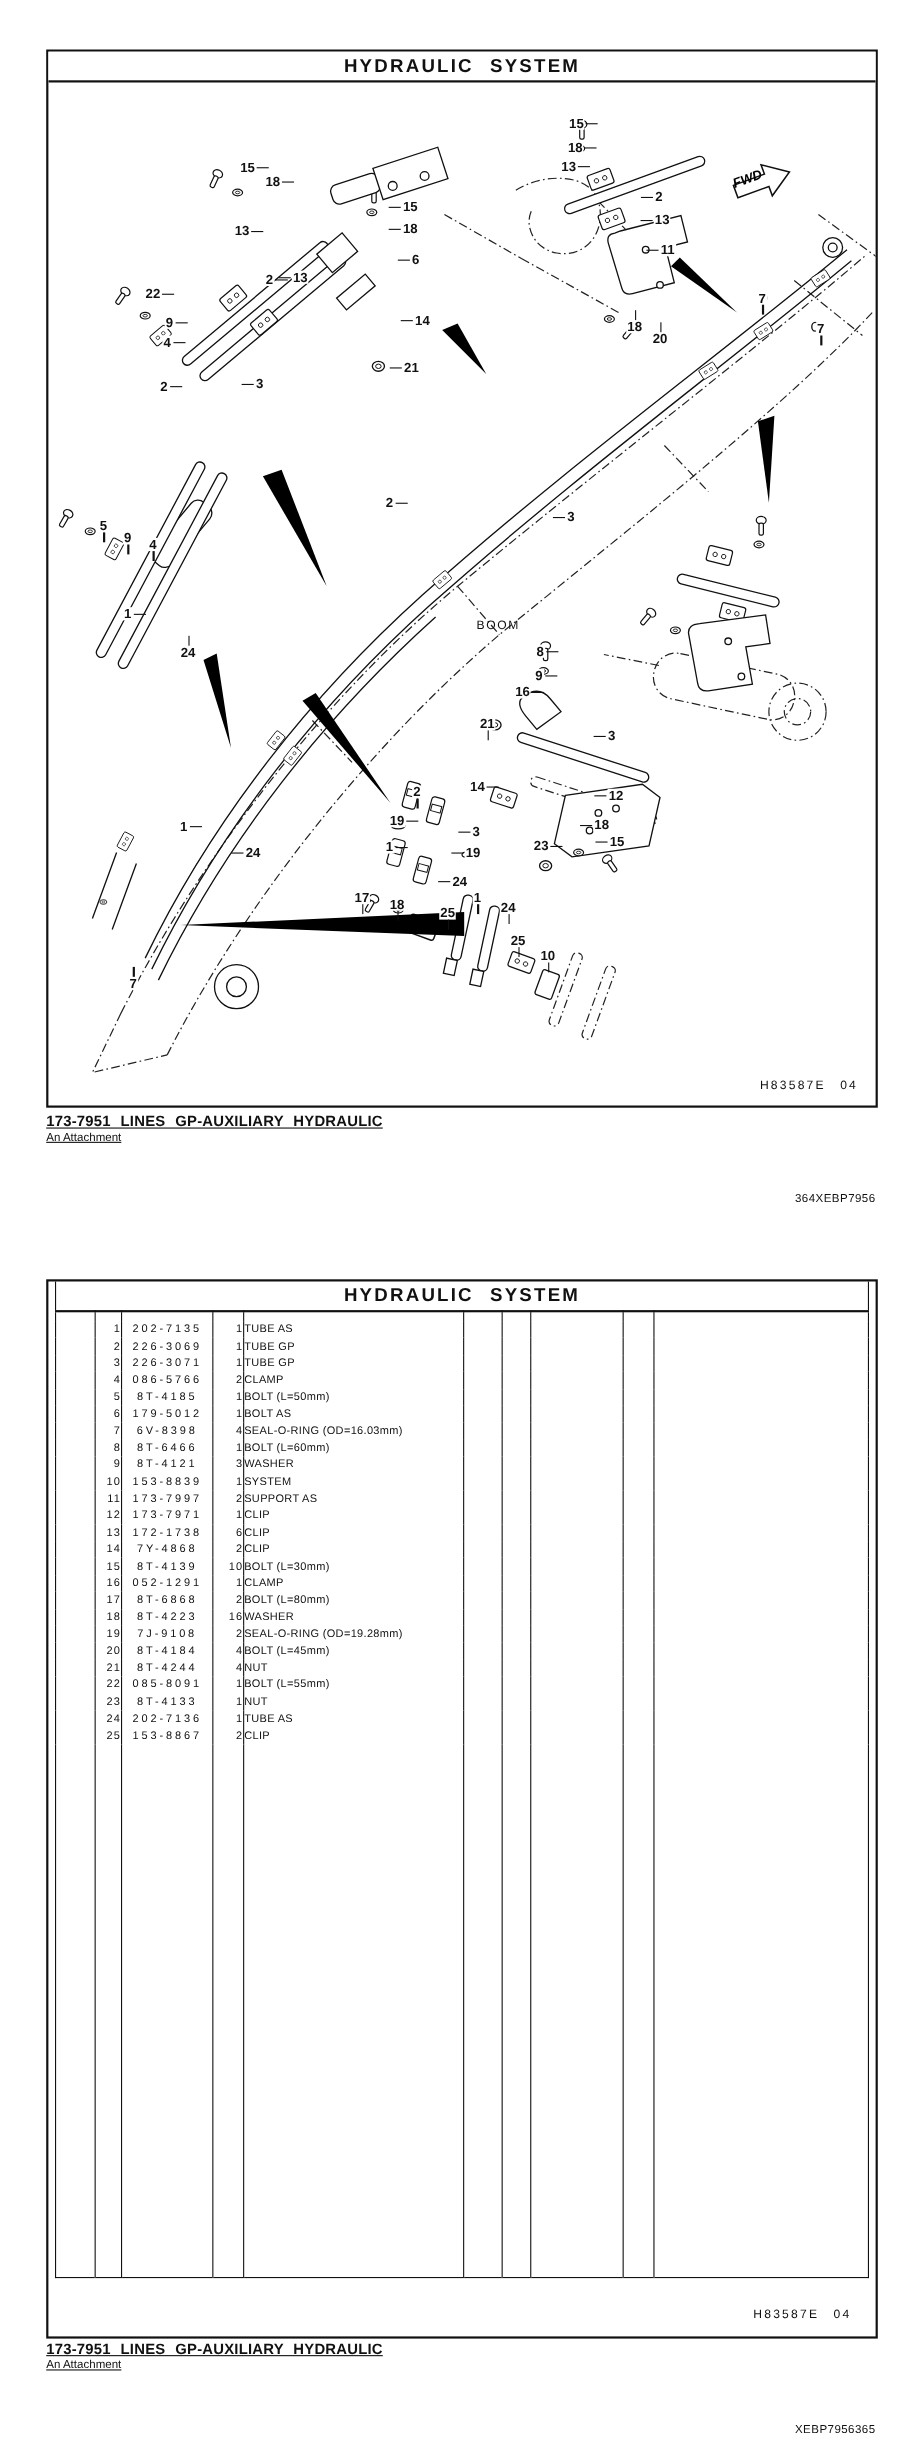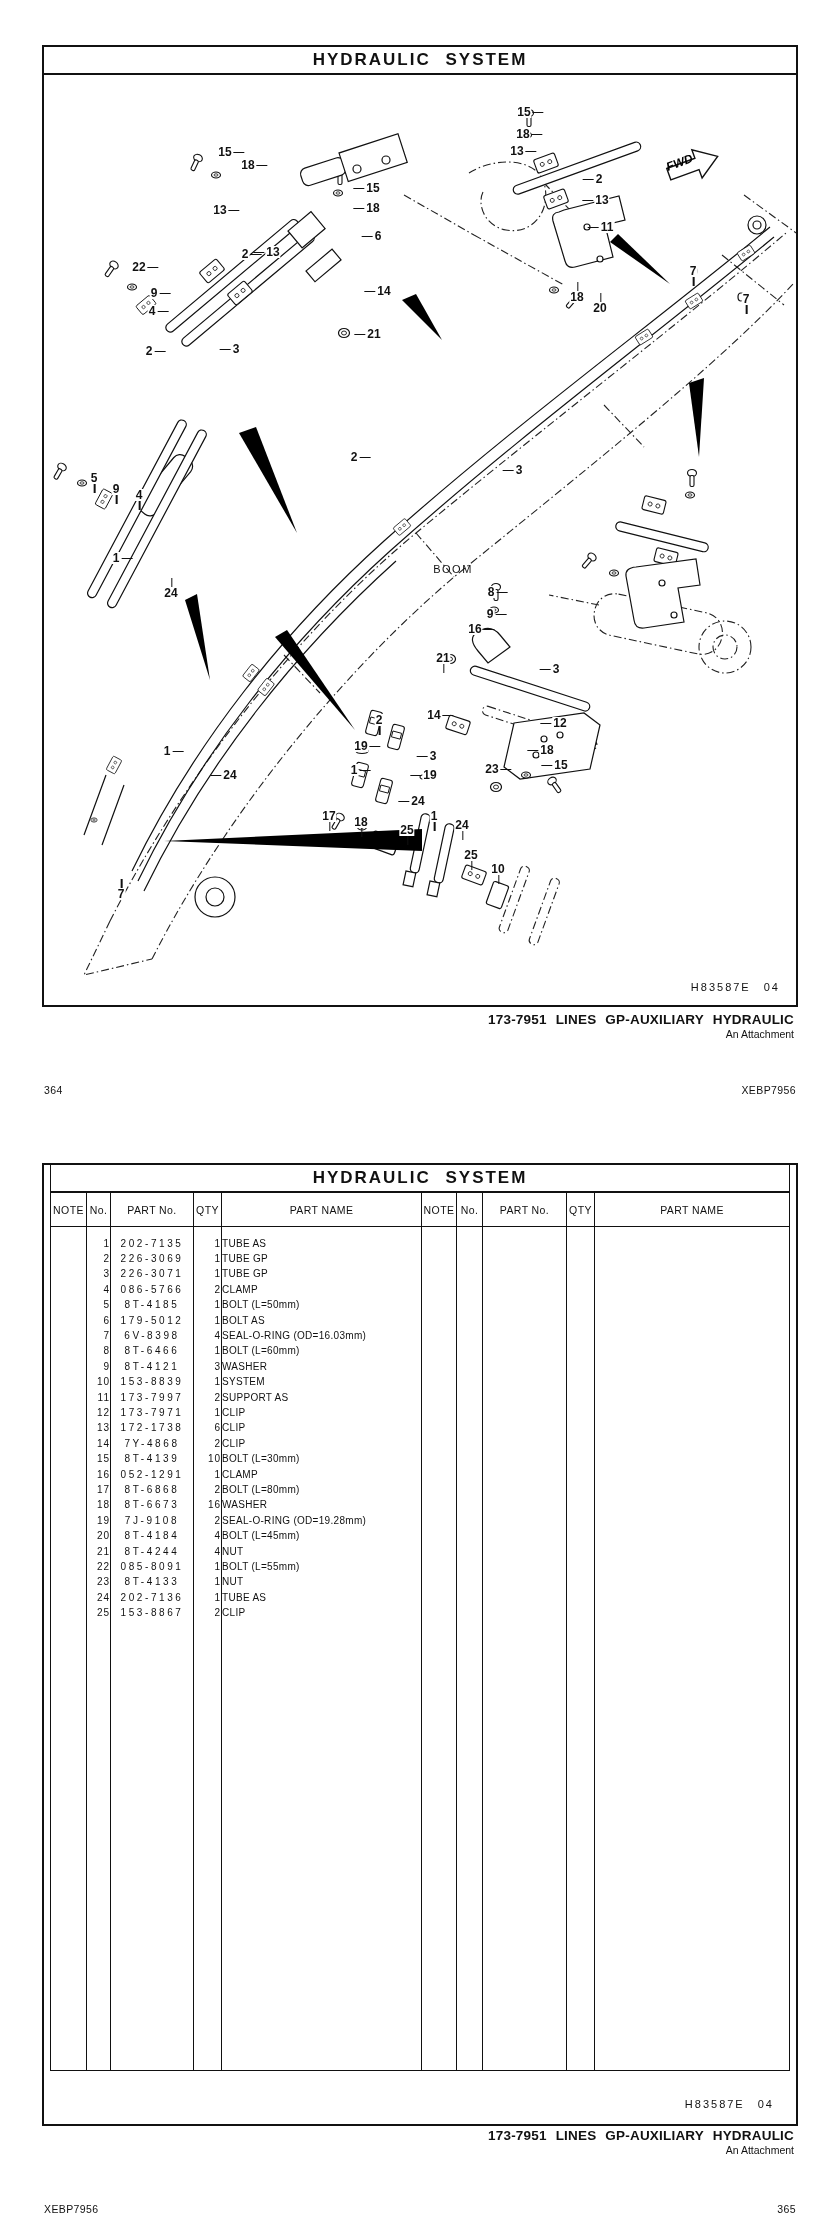--- a/index.html
+++ b/index.html
@@ -19,24 +19,24 @@
   .co[data-s="r"]::after{content:'';position:absolute;left:100%;top:50%;width:11px;height:1.3px;background:#111;margin-left:1px;}
   .co[data-s="l"]::after{content:'';position:absolute;right:100%;top:50%;width:11px;height:1.3px;background:#111;margin-right:1px;}
   .co[data-s="u"]::after{content:'';position:absolute;bottom:100%;left:50%;width:1.3px;height:9px;background:#111;}
   .co[data-s="d"]::after{content:'';position:absolute;top:100%;left:50%;width:1.3px;height:9px;background:#111;}
   .floatlabel{position:absolute;transform:translate(-50%,-50%);z-index:4;background:transparent;}
   #boom-label{font-size:11px;letter-spacing:1.5px;margin-top:24px;}
   .dwgcode{position:absolute;right:16px;font-size:11px;letter-spacing:2px;word-spacing:8px;z-index:4;}
   #page1 .dwgcode{bottom:12px;}
   #page2 .dwgcode{bottom:14px;}
   
-  .caption{position:absolute;left:42px;width:752px;text-align:right;z-index:2;}
+  .caption{position:absolute;left:42px;width:752px;text-align:left;z-index:2;text-decoration:underline;}
   .caption .c1{font-size:13.5px;font-weight:bold;word-spacing:5px;letter-spacing:.2px;}
   .caption .c2{font-size:10.5px;margin-top:1px;}
-  .pagefoot{position:absolute;left:44px;right:44px;display:flex;justify-content:space-between;
+  .pagefoot{position:absolute;left:44px;right:44px;display:flex;justify-content:flex-end;
             font-size:10.5px;letter-spacing:.4px;}
   
   #parts-table{position:absolute;left:6px;right:6px;top:0;bottom:53px;width:740px;height:906px;
                border-collapse:collapse;table-layout:fixed;border:1.5px solid #111;border-top:none;}
   #parts-table th,#parts-table td{border-left:1.3px solid #111;padding:0;font-weight:normal;
                overflow:hidden;white-space:nowrap;}
   #parts-table th:first-child,#parts-table td:first-child{border-left:none;}
   #parts-table thead .ttl th{border-left:none;border-bottom:2px solid #111;height:26px;
         font-size:17px;font-weight:bold;letter-spacing:2px;word-spacing:8px;text-align:center;}
   #parts-table thead .hdr th{border-bottom:1.6px solid #111;height:33px;font-size:10.5px;
@@ -315,32 +315,20 @@
       <col style="width:35px">
           <col style="width:26px">
           <col style="width:84px">
           <col style="width:28px">
           <col>
     </colgroup>
     <thead>
       <tr class="ttl">
             <th colspan="10">HYDRAULIC  SYSTEM</th>
           </tr>
-      <tr class="hdr" id="hdr-row">
-            <th>NOTE</th>
-            <th>No.</th>
-            <th>PART No.</th>
-            <th>QTY</th>
-            <th>PART NAME</th>
-            <th>NOTE</th>
-            <th>No.</th>
-            <th>PART No.</th>
-            <th>QTY</th>
-            <th>PART NAME</th>
-          </tr>
     </thead>
     <tbody id="tbody">
           <tr class="spacer">
             <td class="c-note"></td>
             <td class="c-no"></td>
             <td class="c-part"></td>
             <td class="c-qty"></td>
             <td class="c-name"></td>
             <td class="c-note"></td>
             <td class="c-no"></td>
@@ -548,21 +536,21 @@
             <td class="c-name">BOLT (L=80mm)</td>
             <td class="c-note"></td>
             <td class="c-no"></td>
             <td class="c-part"></td>
             <td class="c-qty"></td>
             <td class="c-name"></td>
           </tr>
           <tr>
             <td class="c-note"></td>
             <td class="c-no">18</td>
-            <td class="c-part">8T-6673</td>
+            <td class="c-part">8T-4223</td>
             <td class="c-qty">16</td>
             <td class="c-name">WASHER</td>
             <td class="c-note"></td>
             <td class="c-no"></td>
             <td class="c-part"></td>
             <td class="c-qty"></td>
             <td class="c-name"></td>
           </tr>
           <tr>
             <td class="c-note"></td>

